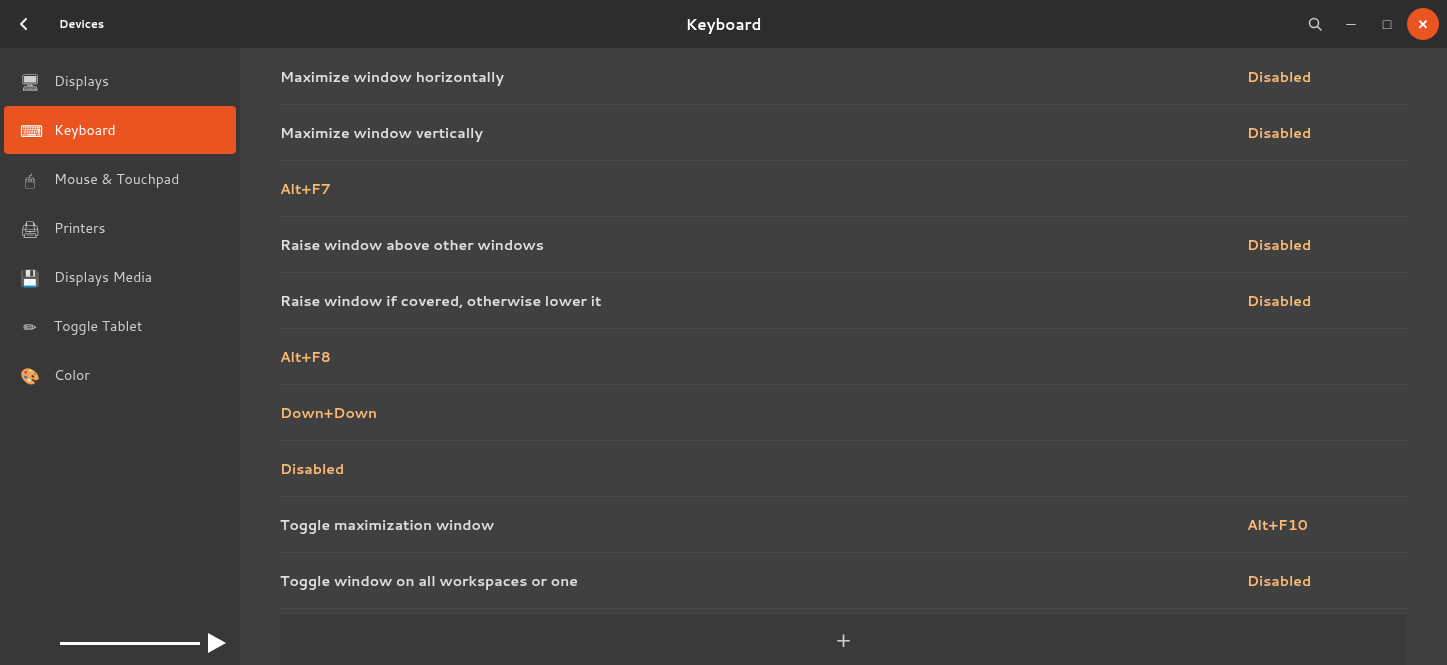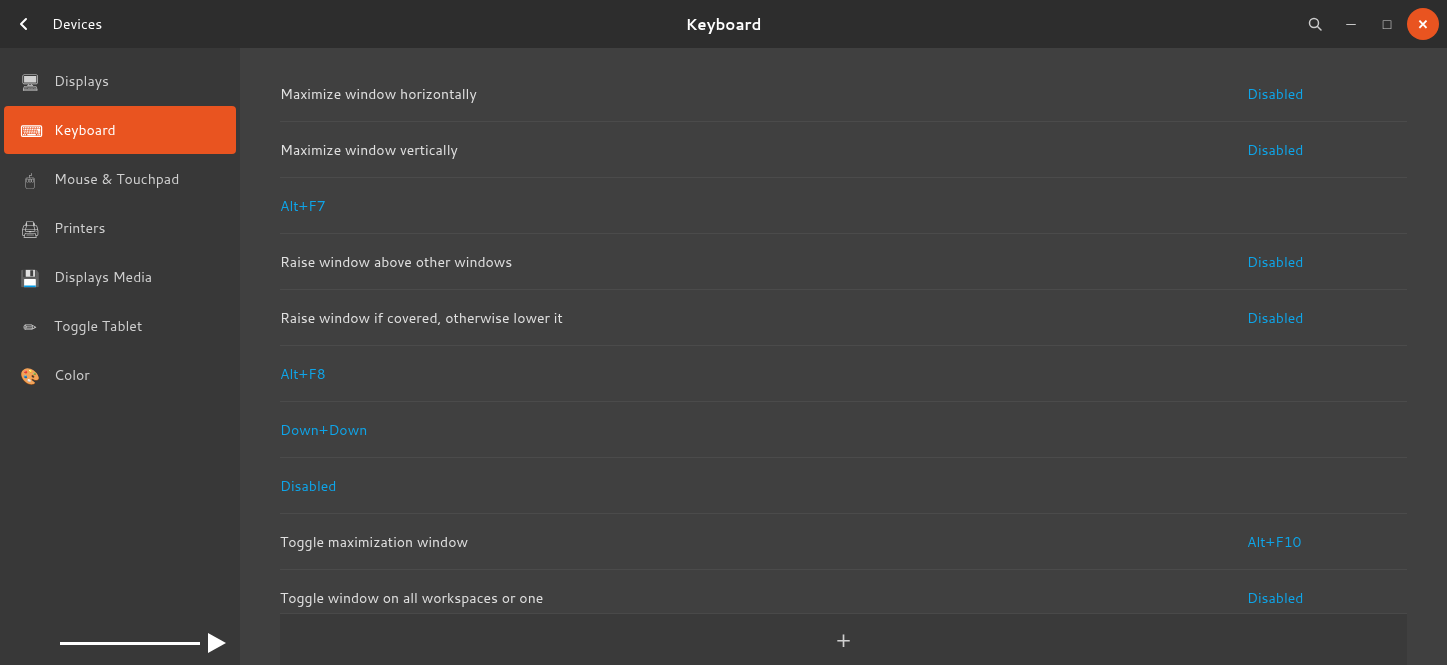--- a/index.html
+++ b/index.html
@@ -29,23 +29,23 @@
       align-items: center;
       justify-content: center;
       margin-left: 4px;
       border-radius: 50%;
       cursor: pointer;
       color: #ccc;
       font-size: 18px;
     }
     .titlebar-app-title {
       color: #ffffff;
-      font-size: 14px;
-      font-weight: 400;
-      margin-left: 8px;
+      font-size: 11px;
+      font-weight: 700;
+      margin-left: 15px;
       width: 160px;
     }
     .titlebar-center-title {
       position: absolute;
       left: 50%;
       transform: translateX(-50%);
       color: #ffffff;
       font-size: 15px;
       font-weight: 600;
     }
@@ -144,39 +144,40 @@
       flex: 1;
       background: #404040;
       overflow: hidden;
       display: flex;
       flex-direction: column;
     }
 
     .keyboard-list {
       flex: 1;
       overflow-y: auto;
-      padding: 18px 40px;
+      padding: 1px 40px;
+      font-weight: bold;
     }
     .keyboard-list::-webkit-scrollbar { width: 6px; }
     .keyboard-list::-webkit-scrollbar-track { background: transparent; }
     .keyboard-list::-webkit-scrollbar-thumb { background: rgba(255,255,255,0.2); border-radius: 3px; }
 
     .shortcut-row {
       display: flex;
       align-items: center;
       height: 56px;
       border-bottom: 1px solid rgba(255,255,255,0.06);
     }
     .shortcut-name {
       flex: 1;
       color: #e0e0e0;
       font-size: 14px;
     }
     .shortcut-key {
-      color: #0ea5e9;
+      color: #fdba74;
       font-size: 14px;
       min-width: 160px;
       text-align: left;
     }
 
     
     .add-bar {
       height: 52px;
       background: #3a3a3a;
       display: flex;

